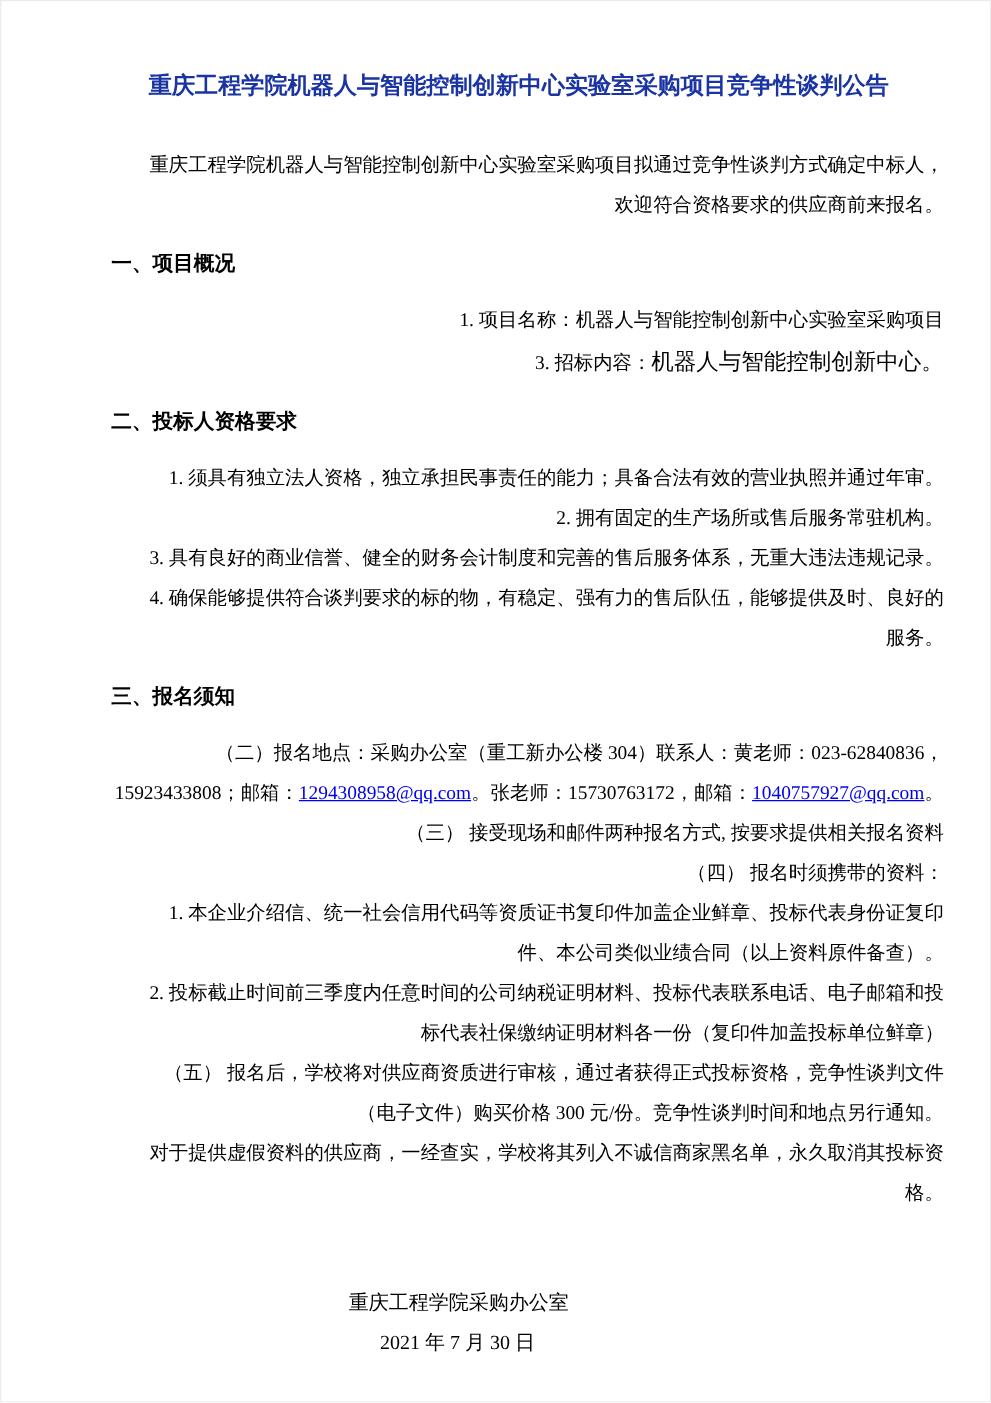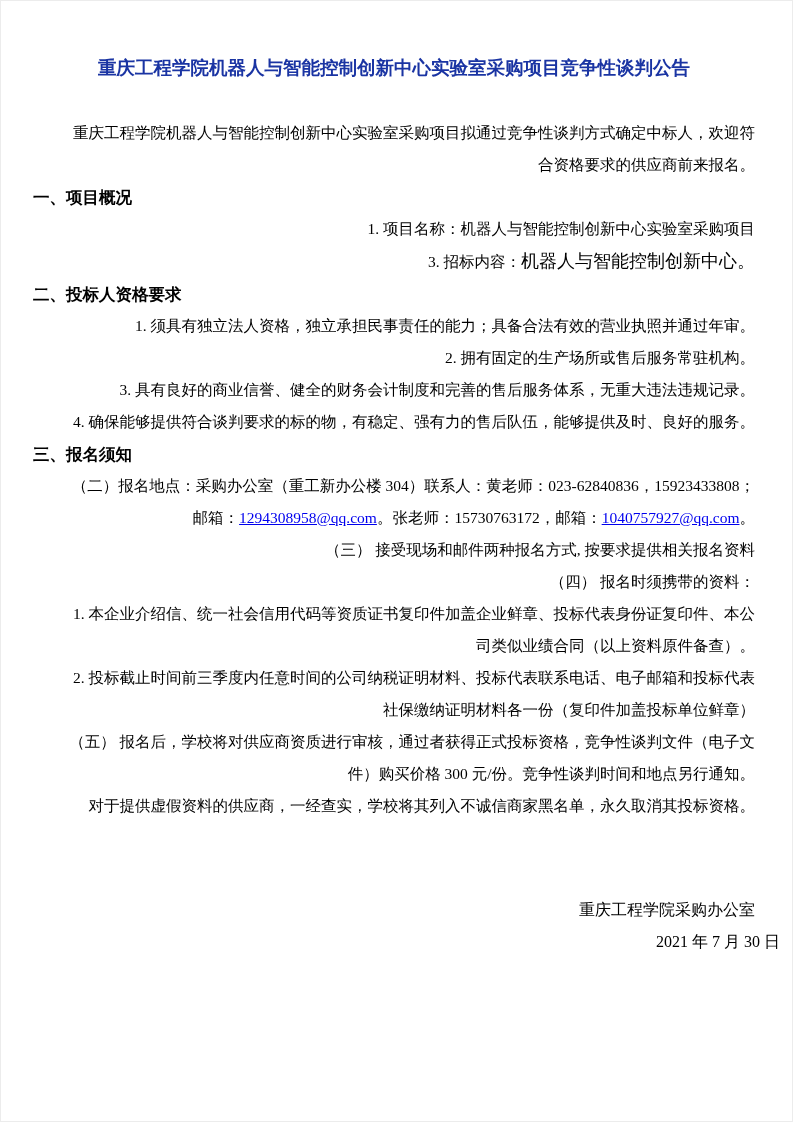--- a/index.html
+++ b/index.html
@@ -11,21 +11,21 @@
     padding: 0;
     background: #ffffff;
   }
   .page {
     position: relative;
     width: 793px;
     height: 1122px;
     box-sizing: border-box;
     background: #ffffff;
     border: 1px solid #ececec;
-    padding: 54px 37px 0 32px;
+    padding: 54px 37px 0 74px;
     font-family: "Liberation Serif", "DejaVu Serif", serif;
     font-size: 15.5px;
     line-height: 32px;
     color: #000000;
     overflow: hidden;
   }
   .doc-title {
     font-family: "Liberation Sans", "DejaVu Sans", sans-serif;
     font-weight: bold;
     font-size: 18.5px;
@@ -33,32 +33,32 @@
     color: var(--title-blue);
     text-align: center;
     margin: 0 0 36px 0;
   }
   p { margin: 0; }
   .indent { text-indent: 2em; text-align: right; }
   .sec-heading {
     font-family: "Liberation Sans", "DejaVu Sans", sans-serif;
     font-weight: bold;
     font-size: 16.5px;
-    margin: 0;
+    margin: 14px;
   }
   .small-val { font-size: 18px; }
   .email-link {
     color: var(--link-blue);
     text-decoration: underline;
     cursor: pointer;
   }
   .sig-block {
-    margin-top: 72px;
+    margin-top: 56px;
     margin-left: 30%;
-    text-align: right;
+    text-align: left;
     font-size: 16px;
   }
   .sig-date { transform: translateX(25px); }
 </style>
 </head>
 <body>
 
 <div class="page">
 
   <h1 class="doc-title">重庆工程学院机器人与智能控制创新中心实验室采购项目竞争性谈判公告</h1>

